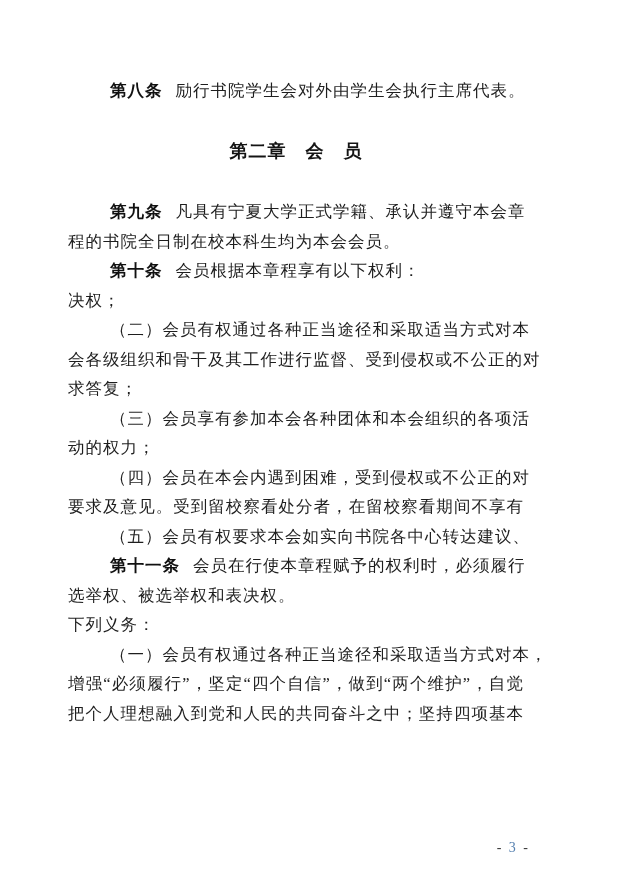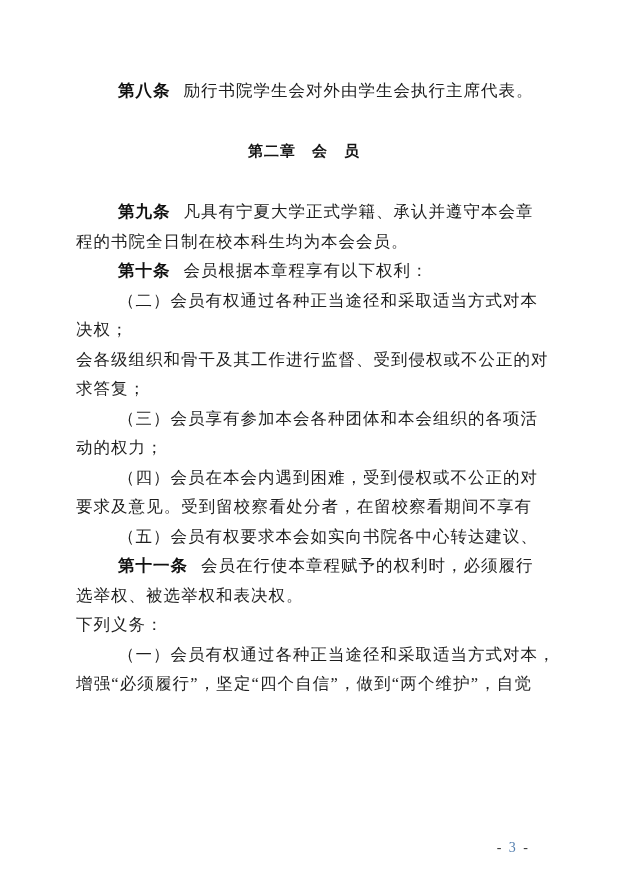--- a/index.html
+++ b/index.html
@@ -3,34 +3,34 @@
 <meta charset="utf-8">
 <style>
   html,body { margin:0; padding:0; background:#ffffff; }
   body {
     width:626px; height:883px; position:relative; overflow:hidden;
     font-family:"Liberation Serif","DejaVu Serif",serif;
     color:#1e1e1e;
     -webkit-font-smoothing:antialiased;
   }
   .page {
-    position:absolute; left:76px; top:76px; width:456px;
+    position:absolute; left:68px; top:76px; width:456px;
   }
   .ln {
     height:29.5px; line-height:29.5px;
     font-size:16.5px; letter-spacing:1px;
     white-space:nowrap;
   }
   .indent { text-indent:42px; }
   .just { text-align:justify; text-align-last:justify; }
   .blank { height:31px; }
   .heading {
     height:29.5px; line-height:29.5px;
     text-align:center; text-align-last:center;
-    font-weight:700; font-size:15px; letter-spacing:1px;
+    font-weight:700; font-size:18px; letter-spacing:1px;
     color:#141414;
   }
   .art { font-weight:700; margin-right:13px; color:#111; }
   .art:empty { margin:0; display:none; }
   .pagenum {
     position:absolute; top:840px; right:96px;
     font-size:14px; letter-spacing:2px; color:#3a3a3a;
     font-family:"Liberation Serif","DejaVu Serif",serif;
   }
   .pagenum .num { color:#5580b0; }
@@ -44,30 +44,31 @@
 
   <div class="ln blank"></div>
 
   <div class="heading">第二章　会　员</div>
 
   <div class="ln blank"></div>
 
   <div class="ln indent just"><span class="art">第九条</span><span>凡具有宁夏大学正式学籍、承认并遵守本会章</span></div>
   <div class="ln"><span>程的书院全日制在校本科生均为本会会员。</span></div>
   <div class="ln indent"><span class="art">第十条</span><span>会员根据本章程享有以下权利：</span></div>
+  <div class="ln"><span>决权；</span></div>
   <div class="ln indent just"><span>（二）会员有权通过各种正当途径和采取适当方式对本</span></div>
-  <div class="ln"><span>决权；</span></div>
   <div class="ln just"><span>会各级组织和骨干及其工作进行监督、受到侵权或不公正的对</span></div>
   <div class="ln"><span>求答复；</span></div>
   <div class="ln indent just"><span>（三）会员享有参加本会各种团体和本会组织的各项活</span></div>
   <div class="ln"><span>动的权力；</span></div>
   <div class="ln indent just"><span>（四）会员在本会内遇到困难，受到侵权或不公正的对</span></div>
   <div class="ln just"><span>要求及意见。受到留校察看处分者，在留校察看期间不享有</span></div>
   <div class="ln indent just"><span>（五）会员有权要求本会如实向书院各中心转达建议、</span></div>
   <div class="ln indent just"><span class="art">第十一条</span><span>会员在行使本章程赋予的权利时，必须履行</span></div>
   <div class="ln"><span>选举权、被选举权和表决权。</span></div>
   <div class="ln"><span>下列义务：</span></div>
   <div class="ln indent just"><span>（一）会员有权通过各种正当途径和采取适当方式对本，</span></div>
   <div class="ln just"><span>增强“必须履行”，坚定“四个自信”，做到“两个维护”，自觉</span></div>
+  <div class="ln just"><span>把个人理想融入到党和人民的共同奋斗之中；坚持四项基本</span></div>
 
 </div>
 
 <div class="pagenum"><span>-</span> <span class="num">3</span> <span>-</span></div>
 
 </body></html>

